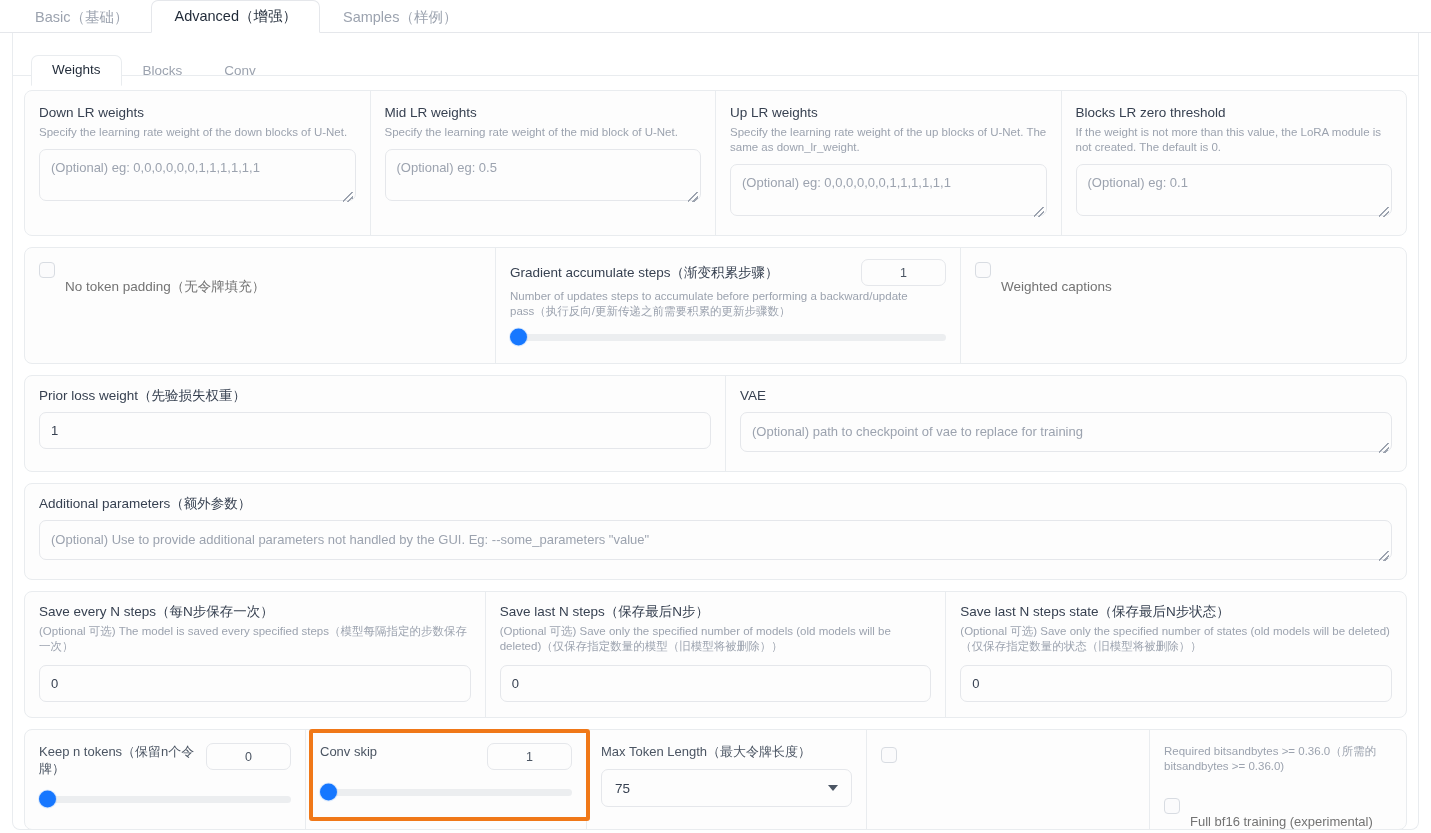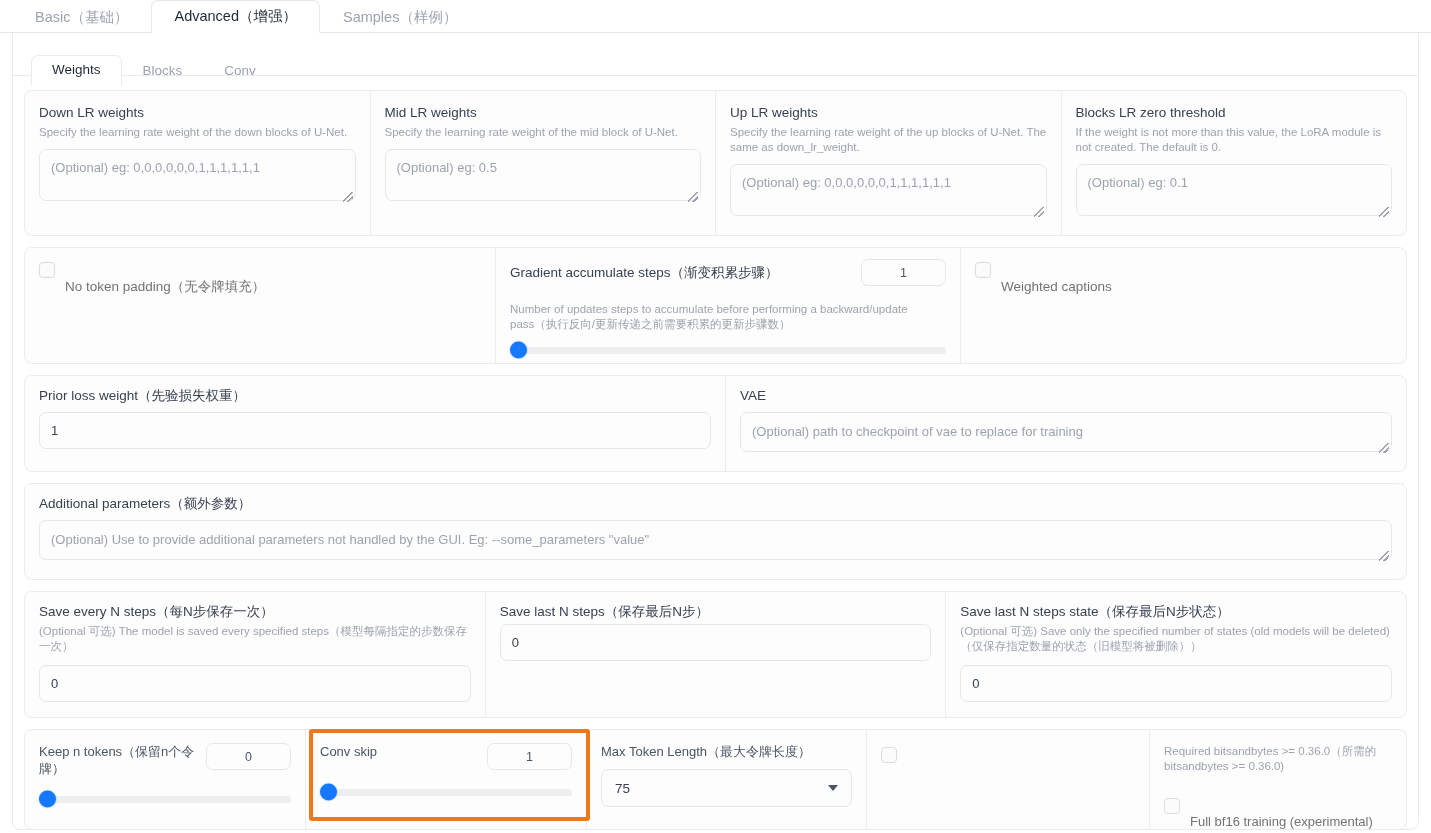--- a/index.html
+++ b/index.html
@@ -270,21 +270,21 @@
       <div class="cbrow">
         <div class="cbox"></div>
         <div class="cbl">No token padding（无令牌填充）</div>
       </div>
     </div>
     <div class="cell" style="flex:0 0 465px; padding-top:11px;">
       <div class="headrow">
         <div class="flexlbl" style="font-size:13.5px;color:#374151;">Gradient accumulate steps（渐变积累步骤）</div>
         <div class="numbox">1</div>
       </div>
-      <div class="sub" style="margin-top:16px;margin-bottom:10px;max-width:420px;">Number of updates steps to accumulate before performing a backward/update pass（执行反向/更新传递之前需要积累的更新步骤数）</div>
+      <div class="sub" style="margin-top:3px;margin-bottom:10px;max-width:420px;">Number of updates steps to accumulate before performing a backward/update pass（执行反向/更新传递之前需要积累的更新步骤数）</div>
       <div class="sliderrow">
         <div class="track"></div>
         <div class="thumb"></div>
       </div>
     </div>
     <div class="cell">
       <div class="cbrow">
         <div class="cbox"></div>
         <div class="cbl">Weighted captions</div>
       </div>
@@ -314,20 +314,21 @@
   </div>
 
   <div class="group">
     <div class="cell" style="padding-top:11px;">
       <div class="lbl">Save every N steps（每N步保存一次）</div>
       <div class="sub" style="margin-bottom:11px;">(Optional 可选) The model is saved every specified steps（模型每隔指定的步数保存一次）</div>
       <input class="inp" value="0" style="">
     </div>
     <div class="cell" style="padding-top:11px;">
       <div class="lbl">Save last N steps（保存最后N步）</div>
+      <div class="sub" style="margin-bottom:11px;">(Optional 可选) Save only the specified number of models (old models will be deleted)（仅保存指定数量的模型（旧模型将被删除））</div>
       <input class="inp" value="0" style="">
     </div>
     <div class="cell" style="padding-top:11px;">
       <div class="lbl">Save last N steps state（保存最后N步状态）</div>
       <div class="sub" style="margin-bottom:11px;">(Optional 可选) Save only the specified number of states (old models will be deleted)（仅保存指定数量的状态（旧模型将被删除））</div>
       <input class="inp" value="0" style="">
     </div>
   </div>
 
   <div class="bottomgroup">

